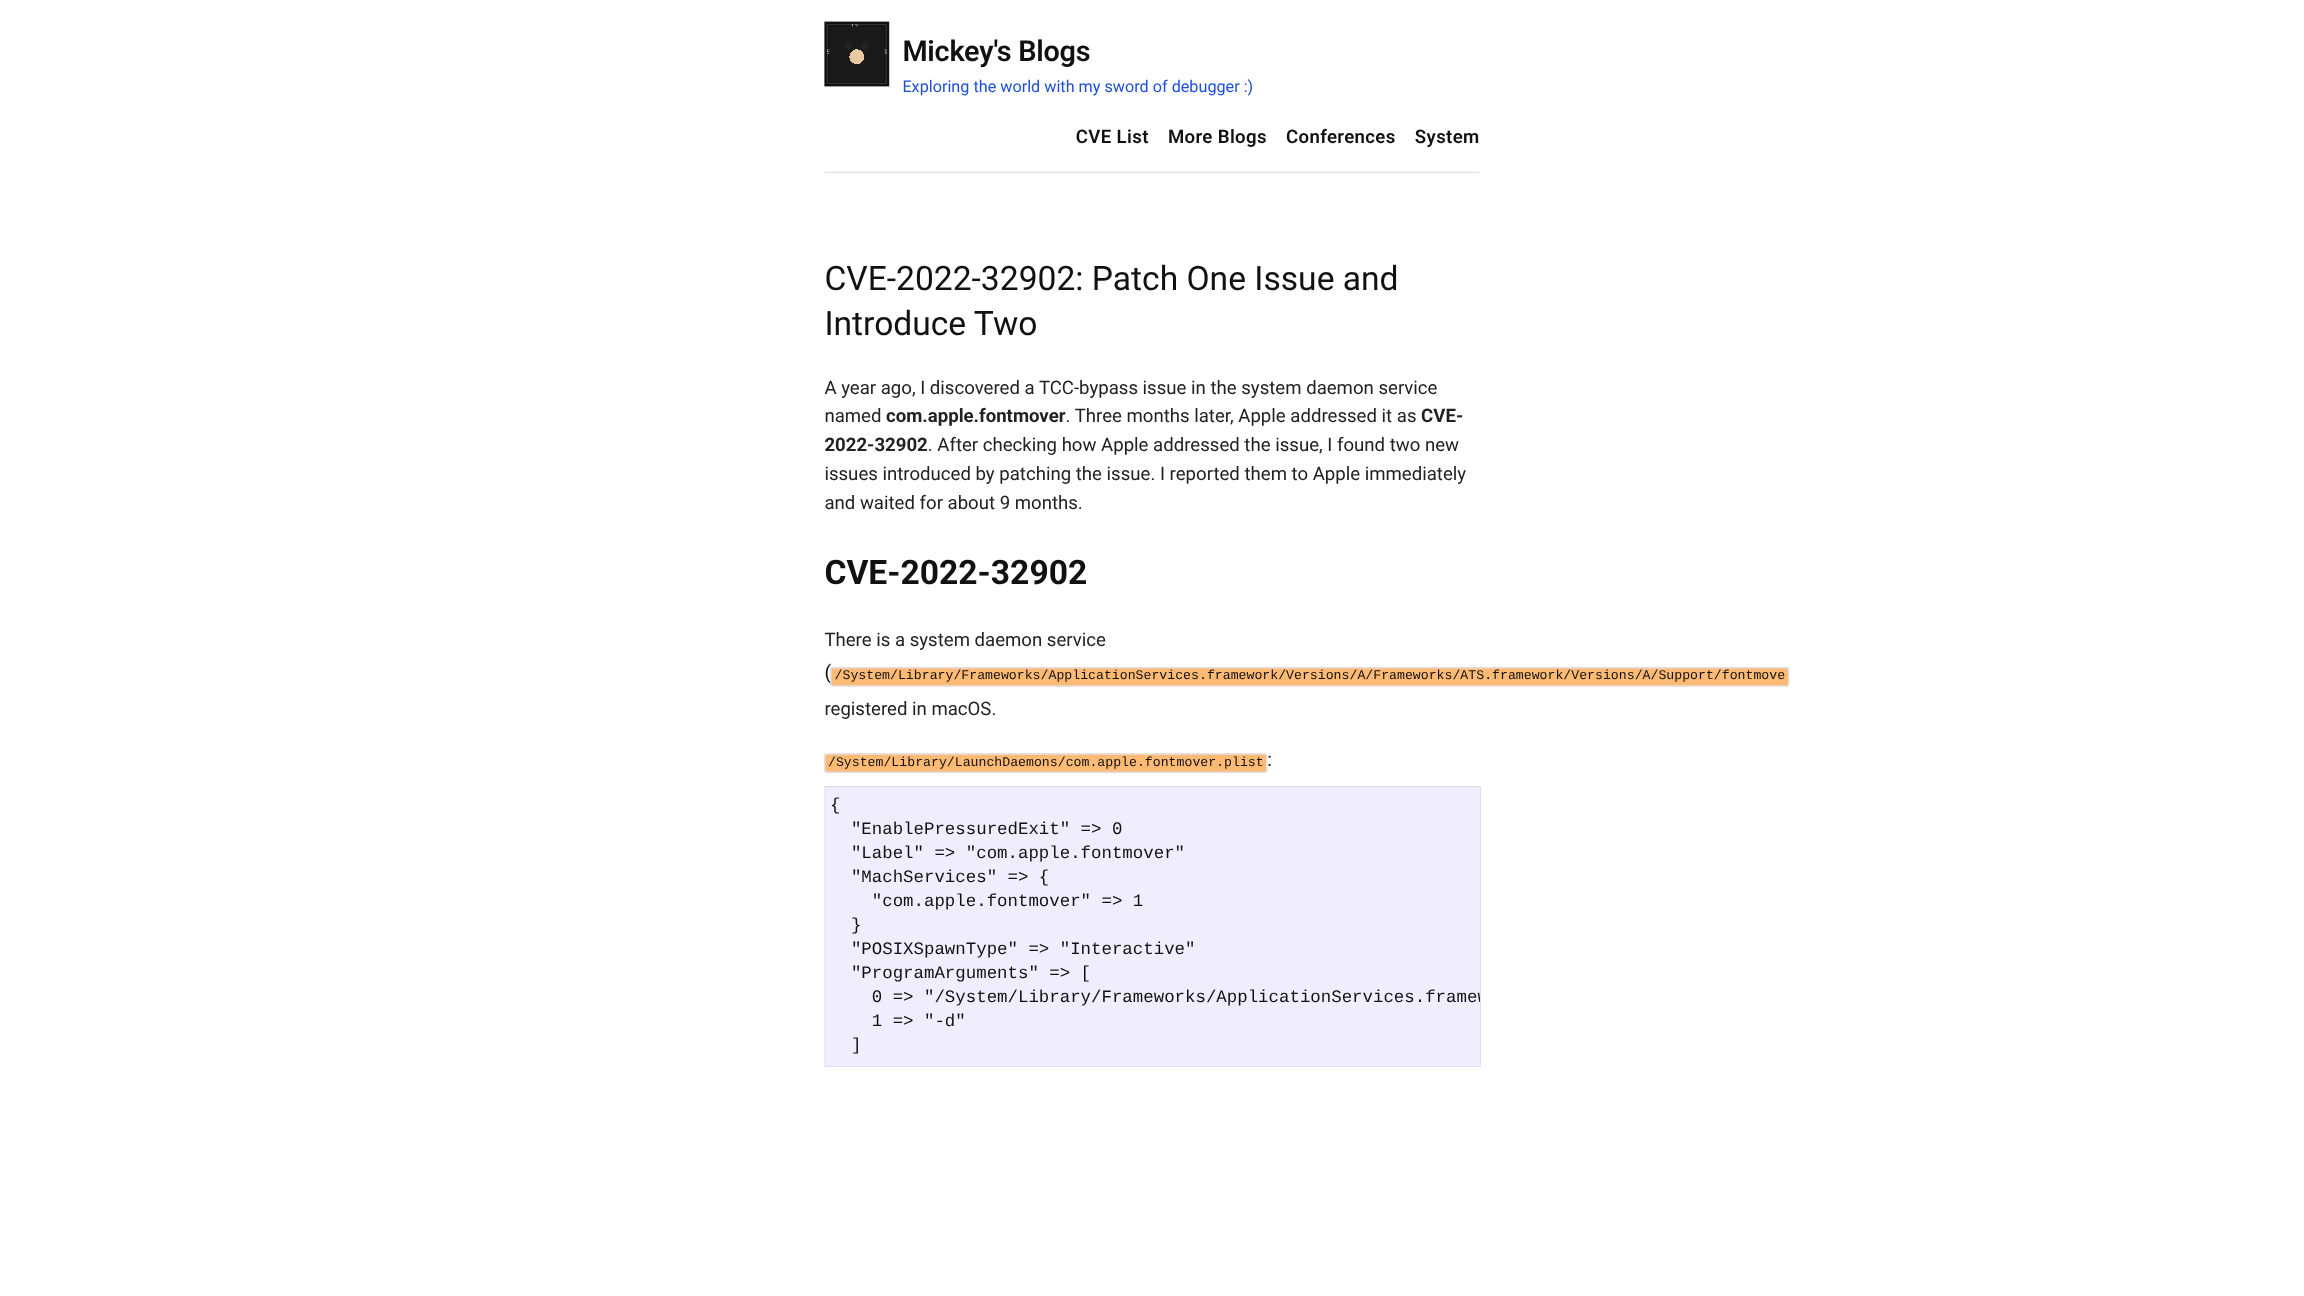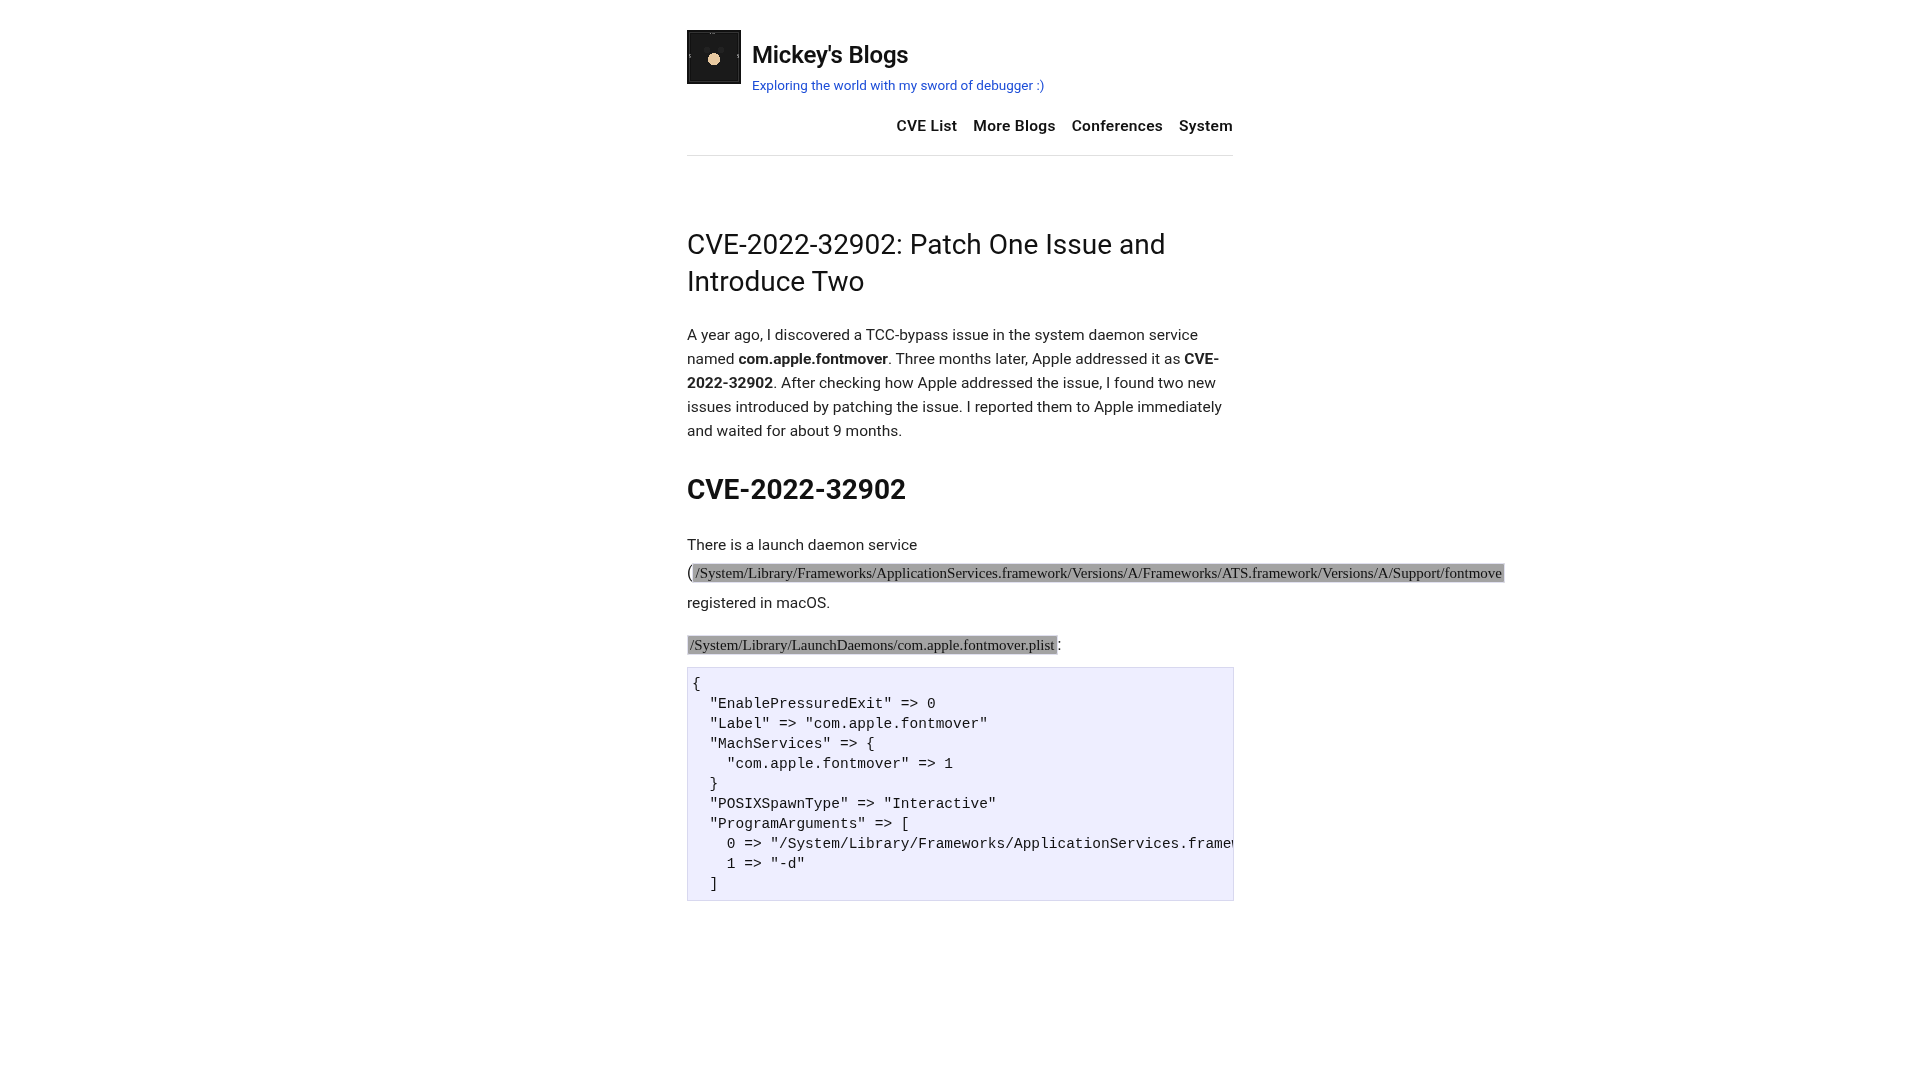--- a/index.html
+++ b/index.html
@@ -8,21 +8,21 @@
       box-sizing: border-box;
     }
     body {
       font-family: -apple-system, BlinkMacSystemFont, "Segoe UI", Roboto, Helvetica, Arial, sans-serif;
       color: #111;
       background: #fff;
       line-height: 1.5;
     }
     .container {
       max-width: 546px;
-      margin: 16px auto;
+      margin: 4px auto;
       padding: 14px 0 0 0;
     }
     .header {
       display: flex;
       align-items: flex-start;
       gap: 11px;
       padding-bottom: 8px;
     }
     .avatar {
       width: 54px;
@@ -109,23 +109,23 @@
       cursor: pointer;
     }
     .section-title {
       font-size: 28px;
       font-weight: 700;
       color: #111;
       margin-top: 26px;
       margin-bottom: 22px;
     }
     code.inline {
-      font-family: Liberation Serif, serif;
-      font-size: 15px;
-      background: #a3a3a3;
+      font-family: Liberation Mono, monospace;
+      font-size: 11px;
+      background: #fdba74;
       border: 1px solid #e0e0ef;
       padding: 1px 2px;
       border-radius: 2px;
       white-space: nowrap;
     }
     .code-line-wrap {
       margin-bottom: 6px;
     }
     pre.codeblock {
       font-family: "SFMono-Regular", Consolas, "Liberation Mono", Menlo, monospace;
@@ -177,21 +177,21 @@
     <h1 class="article-title">CVE-2022-32902: Patch One Issue and Introduce Two</h1>
 
     <p class="para">
       <span>A year ago, I discovered a TCC-bypass issue in the system daemon service named </span><strong>com.apple.fontmover</strong><span>. Three months later, Apple addressed it as </span><strong>CVE-2022-32902</strong><span>. After checking how Apple addressed the issue, I found two new issues introduced by patching the issue. I reported them to Apple immediately and waited for about 9 months.</span>
     </p>
 
 
     <h2 class="section-title">CVE-2022-32902</h2>
 
     <p class="para" style="margin-bottom:4px;">
-      <span>There is a launch daemon service</span>
+      <span>There is a system daemon service</span>
     </p>
     <div class="code-line-wrap">
       <span>(</span><code class="inline">/System/Library/Frameworks/ApplicationServices.framework/Versions/A/Frameworks/ATS.framework/Versions/A/Support/fontmove</code>
     </div>
     <p class="para" style="margin-bottom:18px;">
       <span>registered in macOS.</span>
     </p>
 
     <div class="code-line-wrap">
       <code class="inline">/System/Library/LaunchDaemons/com.apple.fontmover.plist</code><span>:</span>

